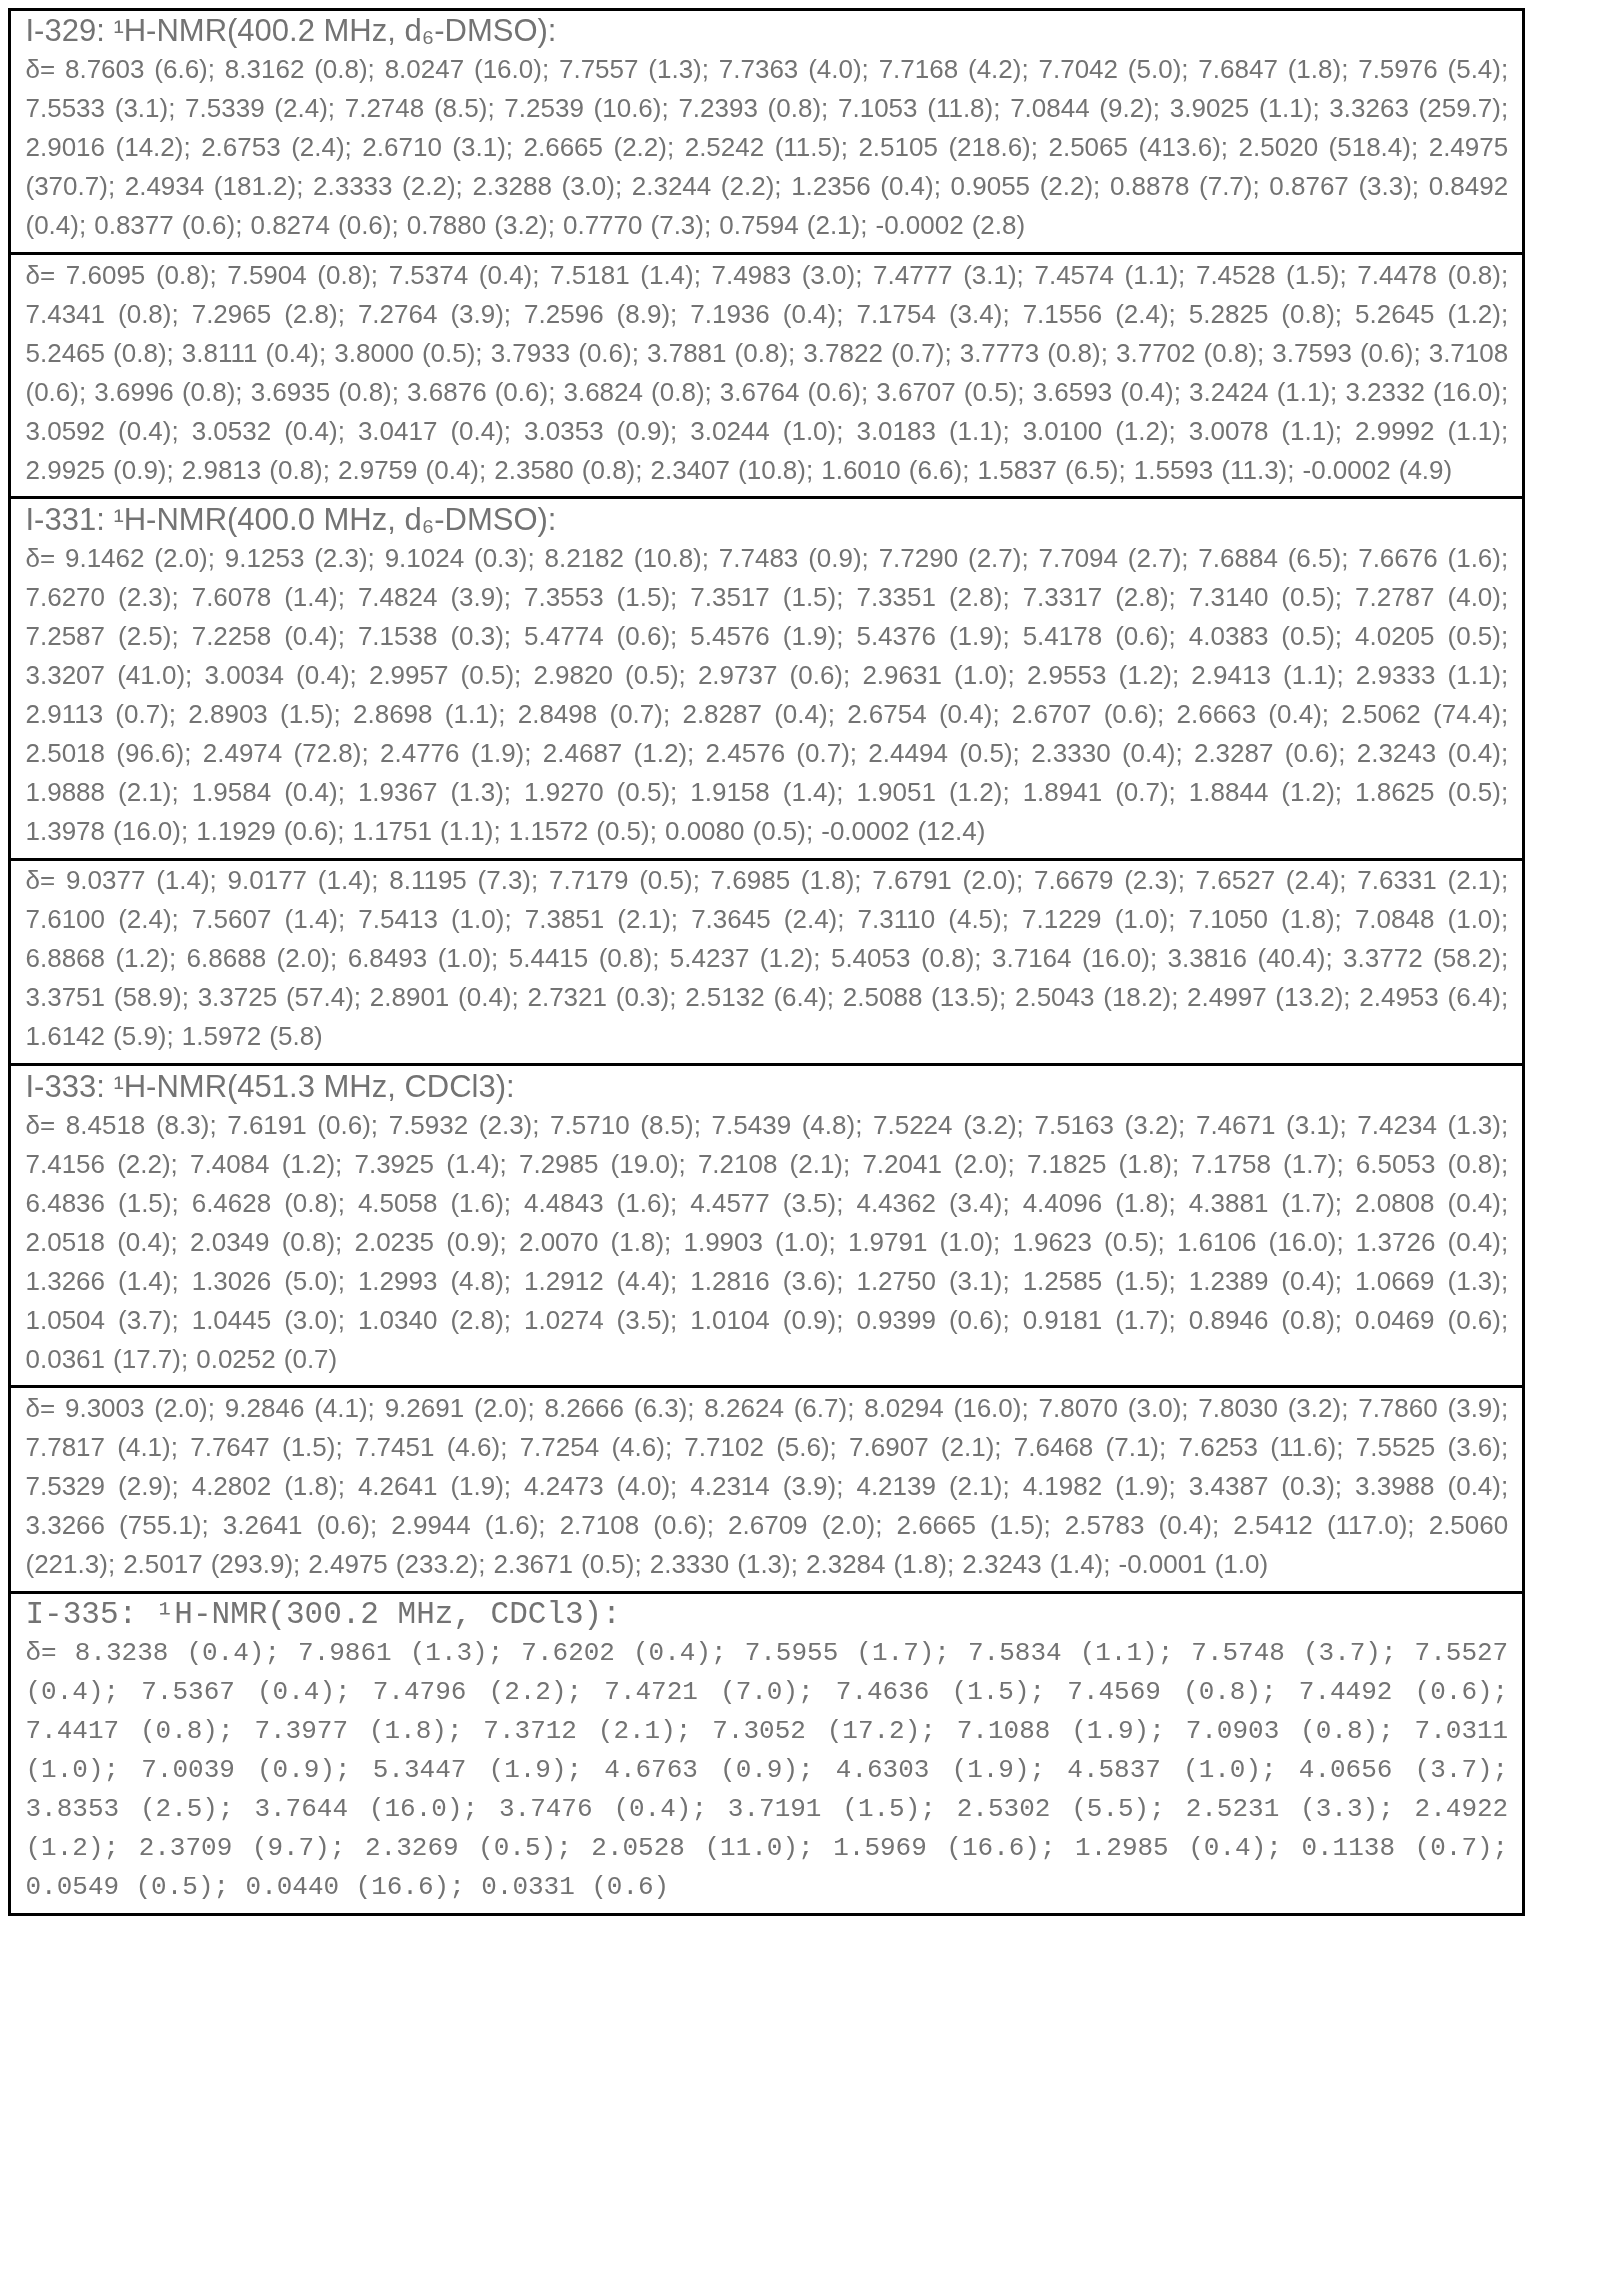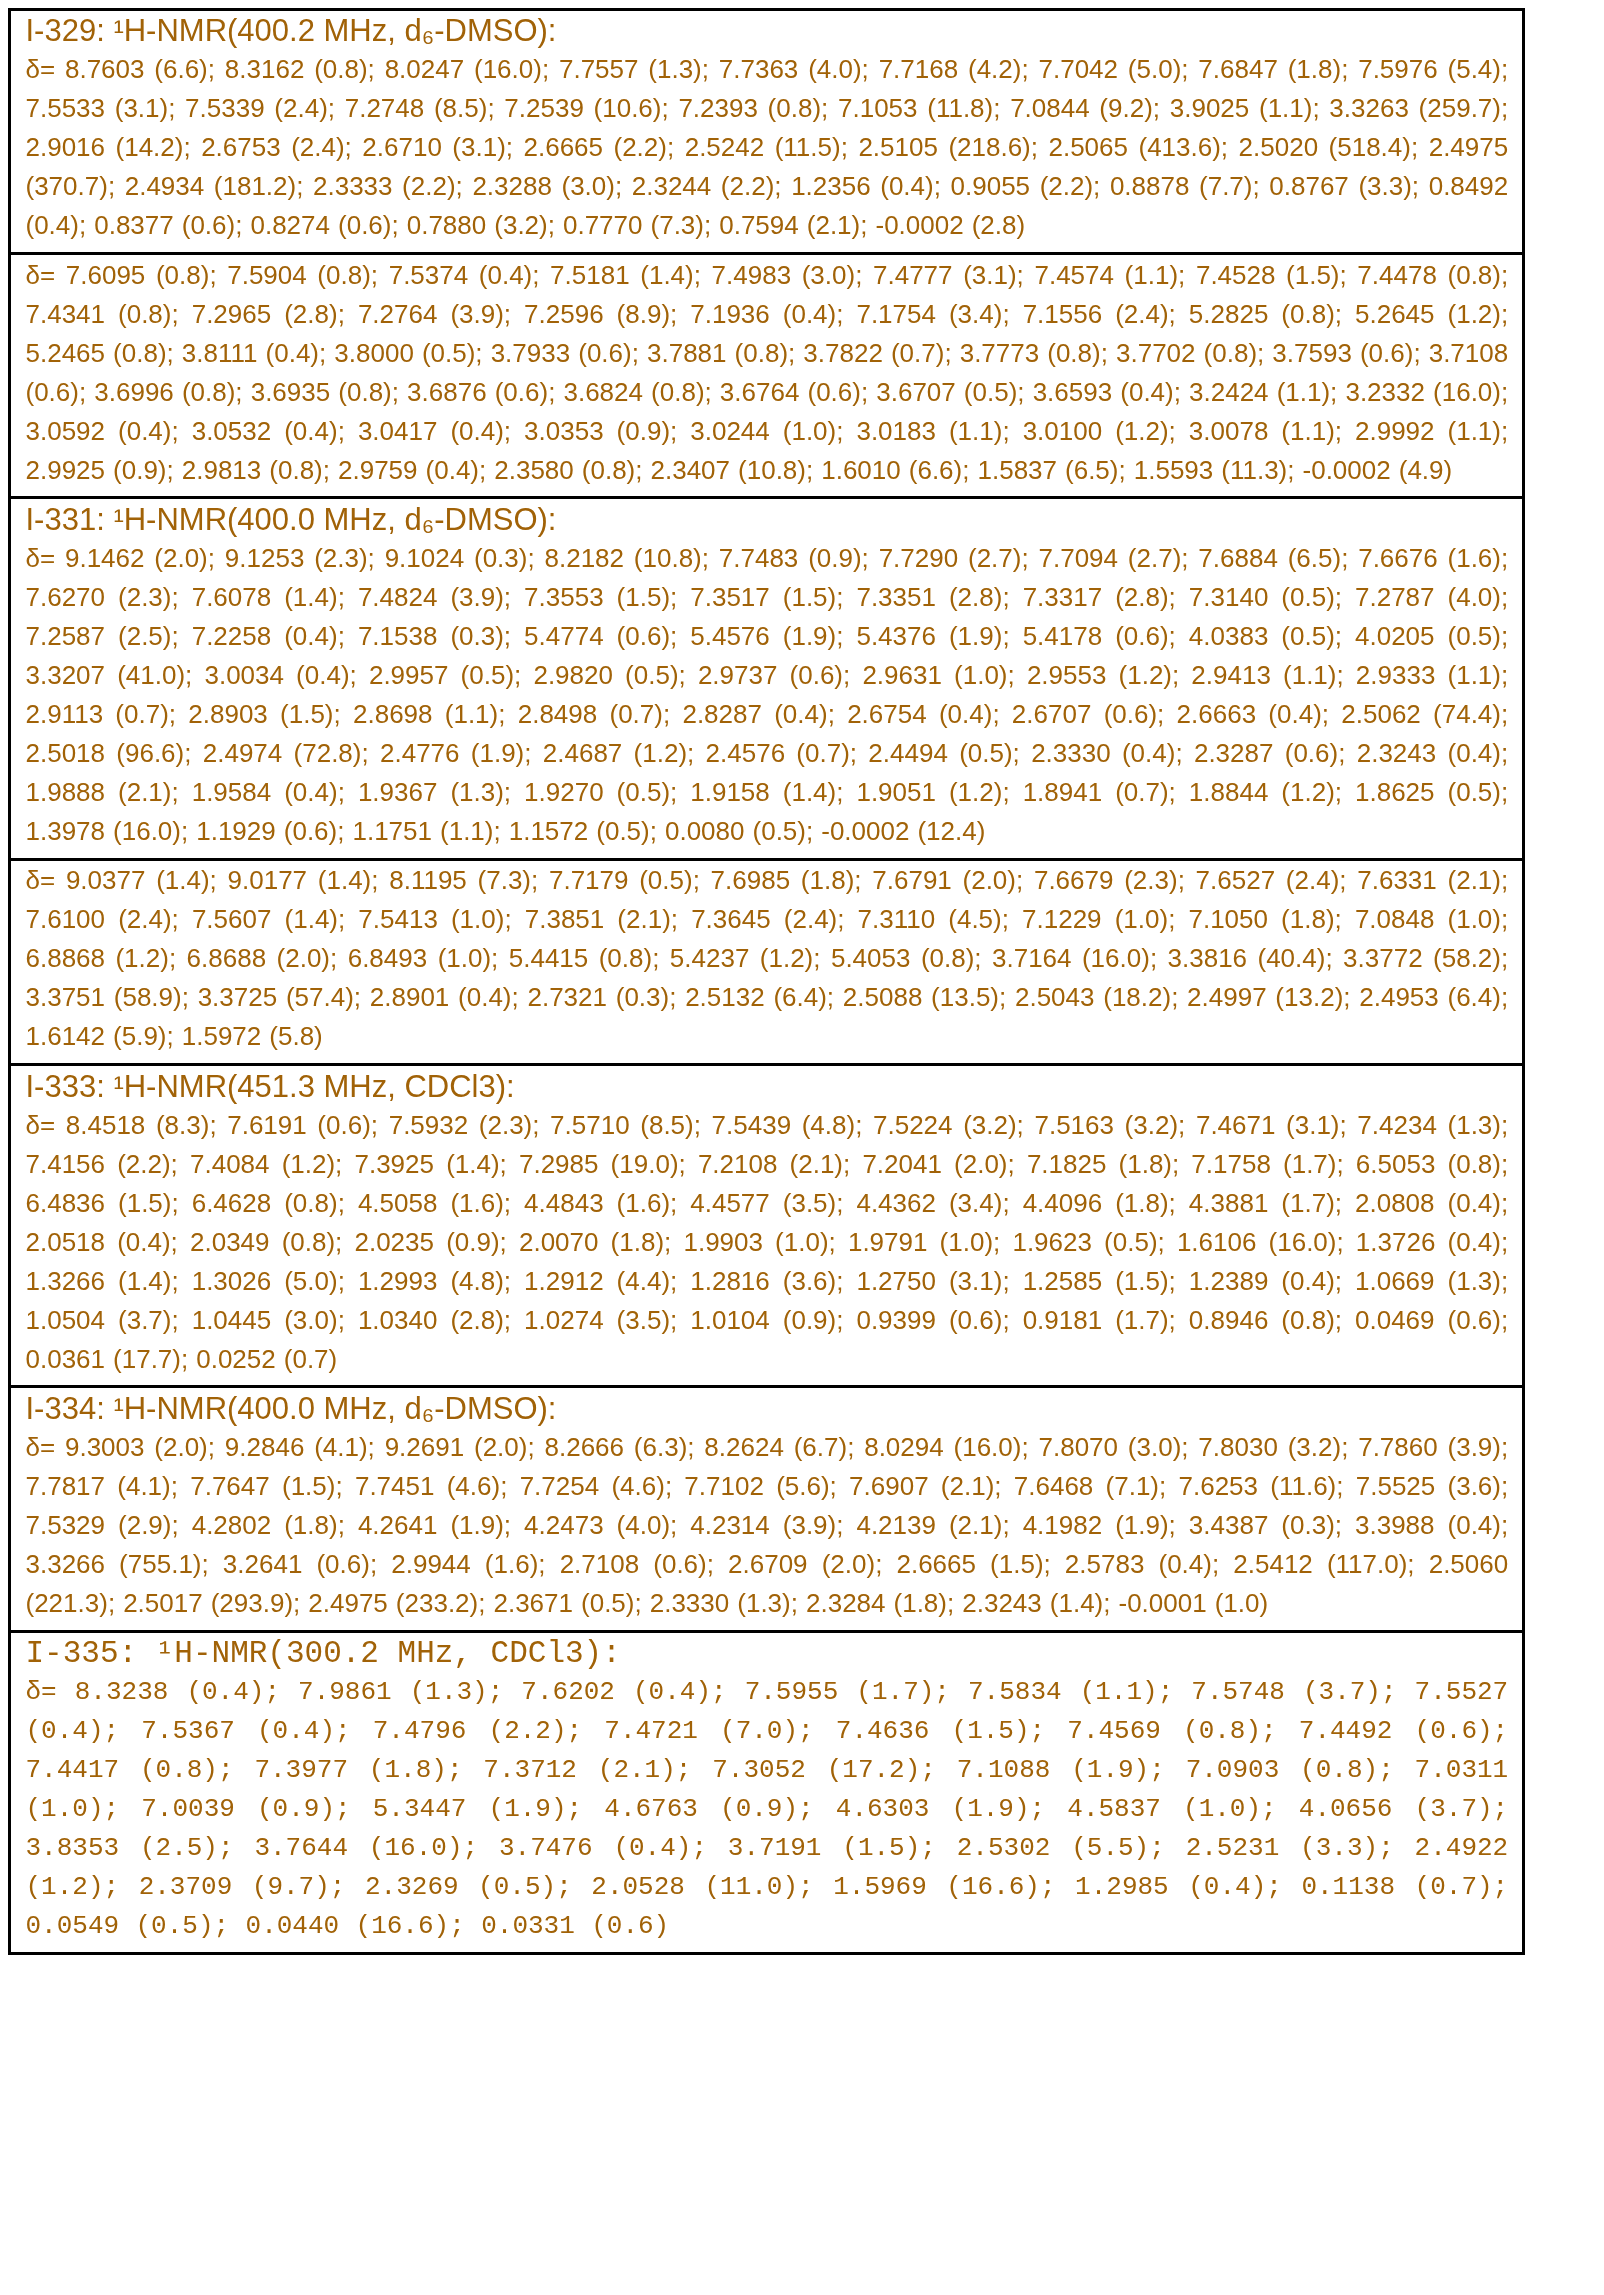--- a/index.html
+++ b/index.html
@@ -8,21 +8,21 @@
     background: #ffffff;
   }
   .sheet {
     position: relative;
     width: 1532px;
     min-height: 2295px;
     box-sizing: border-box;
     background: #ffffff;
     padding: 7.5px 7.5px;
     font-family: "Liberation Sans", "DejaVu Sans", sans-serif;
-    color: #a16207;
+    color: #737373;
   }
   .nmr-table {
     box-sizing: border-box;
     width: 100%;
     border: 3.3px solid #000000;
   }
   .nmr-row {
     box-sizing: border-box;
     border-bottom: 3.3px solid #000000;
     padding: 0.8px 13.3px 6.6px 15px;
@@ -68,21 +68,20 @@
     <div class="nmr-row">
       <div class="entry-shifts">δ= 9.0377 (1.4); 9.0177 (1.4); 8.1195 (7.3); 7.7179 (0.5); 7.6985 (1.8); 7.6791 (2.0); 7.6679 (2.3); 7.6527 (2.4); 7.6331 (2.1); 7.6100 (2.4); 7.5607 (1.4); 7.5413 (1.0); 7.3851 (2.1); 7.3645 (2.4); 7.3110 (4.5); 7.1229 (1.0); 7.1050 (1.8); 7.0848 (1.0); 6.8868 (1.2); 6.8688 (2.0); 6.8493 (1.0); 5.4415 (0.8); 5.4237 (1.2); 5.4053 (0.8); 3.7164 (16.0); 3.3816 (40.4); 3.3772 (58.2); 3.3751 (58.9); 3.3725 (57.4); 2.8901 (0.4); 2.7321 (0.3); 2.5132 (6.4); 2.5088 (13.5); 2.5043 (18.2); 2.4997 (13.2); 2.4953 (6.4); 1.6142 (5.9); 1.5972 (5.8)</div>
     </div>
 
     <div class="nmr-row">
       <div class="entry-header">I-333: ¹H-NMR(451.3 MHz, CDCl3):</div>
       <div class="entry-shifts">δ= 8.4518 (8.3); 7.6191 (0.6); 7.5932 (2.3); 7.5710 (8.5); 7.5439 (4.8); 7.5224 (3.2); 7.5163 (3.2); 7.4671 (3.1); 7.4234 (1.3); 7.4156 (2.2); 7.4084 (1.2); 7.3925 (1.4); 7.2985 (19.0); 7.2108 (2.1); 7.2041 (2.0); 7.1825 (1.8); 7.1758 (1.7); 6.5053 (0.8); 6.4836 (1.5); 6.4628 (0.8); 4.5058 (1.6); 4.4843 (1.6); 4.4577 (3.5); 4.4362 (3.4); 4.4096 (1.8); 4.3881 (1.7); 2.0808 (0.4); 2.0518 (0.4); 2.0349 (0.8); 2.0235 (0.9); 2.0070 (1.8); 1.9903 (1.0); 1.9791 (1.0); 1.9623 (0.5); 1.6106 (16.0); 1.3726 (0.4); 1.3266 (1.4); 1.3026 (5.0); 1.2993 (4.8); 1.2912 (4.4); 1.2816 (3.6); 1.2750 (3.1); 1.2585 (1.5); 1.2389 (0.4); 1.0669 (1.3); 1.0504 (3.7); 1.0445 (3.0); 1.0340 (2.8); 1.0274 (3.5); 1.0104 (0.9); 0.9399 (0.6); 0.9181 (1.7); 0.8946 (0.8); 0.0469 (0.6); 0.0361 (17.7); 0.0252 (0.7)</div>
     </div>
 
     <div class="nmr-row">
-      <div class="entry-header">I-334: ¹H-NMR(400.0 MHz, d₆-DMSO):</div>
       <div class="entry-shifts">δ= 9.3003 (2.0); 9.2846 (4.1); 9.2691 (2.0); 8.2666 (6.3); 8.2624 (6.7); 8.0294 (16.0); 7.8070 (3.0); 7.8030 (3.2); 7.7860 (3.9); 7.7817 (4.1); 7.7647 (1.5); 7.7451 (4.6); 7.7254 (4.6); 7.7102 (5.6); 7.6907 (2.1); 7.6468 (7.1); 7.6253 (11.6); 7.5525 (3.6); 7.5329 (2.9); 4.2802 (1.8); 4.2641 (1.9); 4.2473 (4.0); 4.2314 (3.9); 4.2139 (2.1); 4.1982 (1.9); 3.4387 (0.3); 3.3988 (0.4); 3.3266 (755.1); 3.2641 (0.6); 2.9944 (1.6); 2.7108 (0.6); 2.6709 (2.0); 2.6665 (1.5); 2.5783 (0.4); 2.5412 (117.0); 2.5060 (221.3); 2.5017 (293.9); 2.4975 (233.2); 2.3671 (0.5); 2.3330 (1.3); 2.3284 (1.8); 2.3243 (1.4); -0.0001 (1.0)</div>
     </div>
 
     <div class="nmr-row">
       <div class="entry-header">I-335: ¹H-NMR(300.2 MHz, CDCl3):</div>
       <div class="entry-shifts">δ= 8.3238 (0.4); 7.9861 (1.3); 7.6202 (0.4); 7.5955 (1.7); 7.5834 (1.1); 7.5748 (3.7); 7.5527 (0.4); 7.5367 (0.4); 7.4796 (2.2); 7.4721 (7.0); 7.4636 (1.5); 7.4569 (0.8); 7.4492 (0.6); 7.4417 (0.8); 7.3977 (1.8); 7.3712 (2.1); 7.3052 (17.2); 7.1088 (1.9); 7.0903 (0.8); 7.0311 (1.0); 7.0039 (0.9); 5.3447 (1.9); 4.6763 (0.9); 4.6303 (1.9); 4.5837 (1.0); 4.0656 (3.7); 3.8353 (2.5); 3.7644 (16.0); 3.7476 (0.4); 3.7191 (1.5); 2.5302 (5.5); 2.5231 (3.3); 2.4922 (1.2); 2.3709 (9.7); 2.3269 (0.5); 2.0528 (11.0); 1.5969 (16.6); 1.2985 (0.4); 0.1138 (0.7); 0.0549 (0.5); 0.0440 (16.6); 0.0331 (0.6)</div>
     </div>
 
   </div>
 </div>

